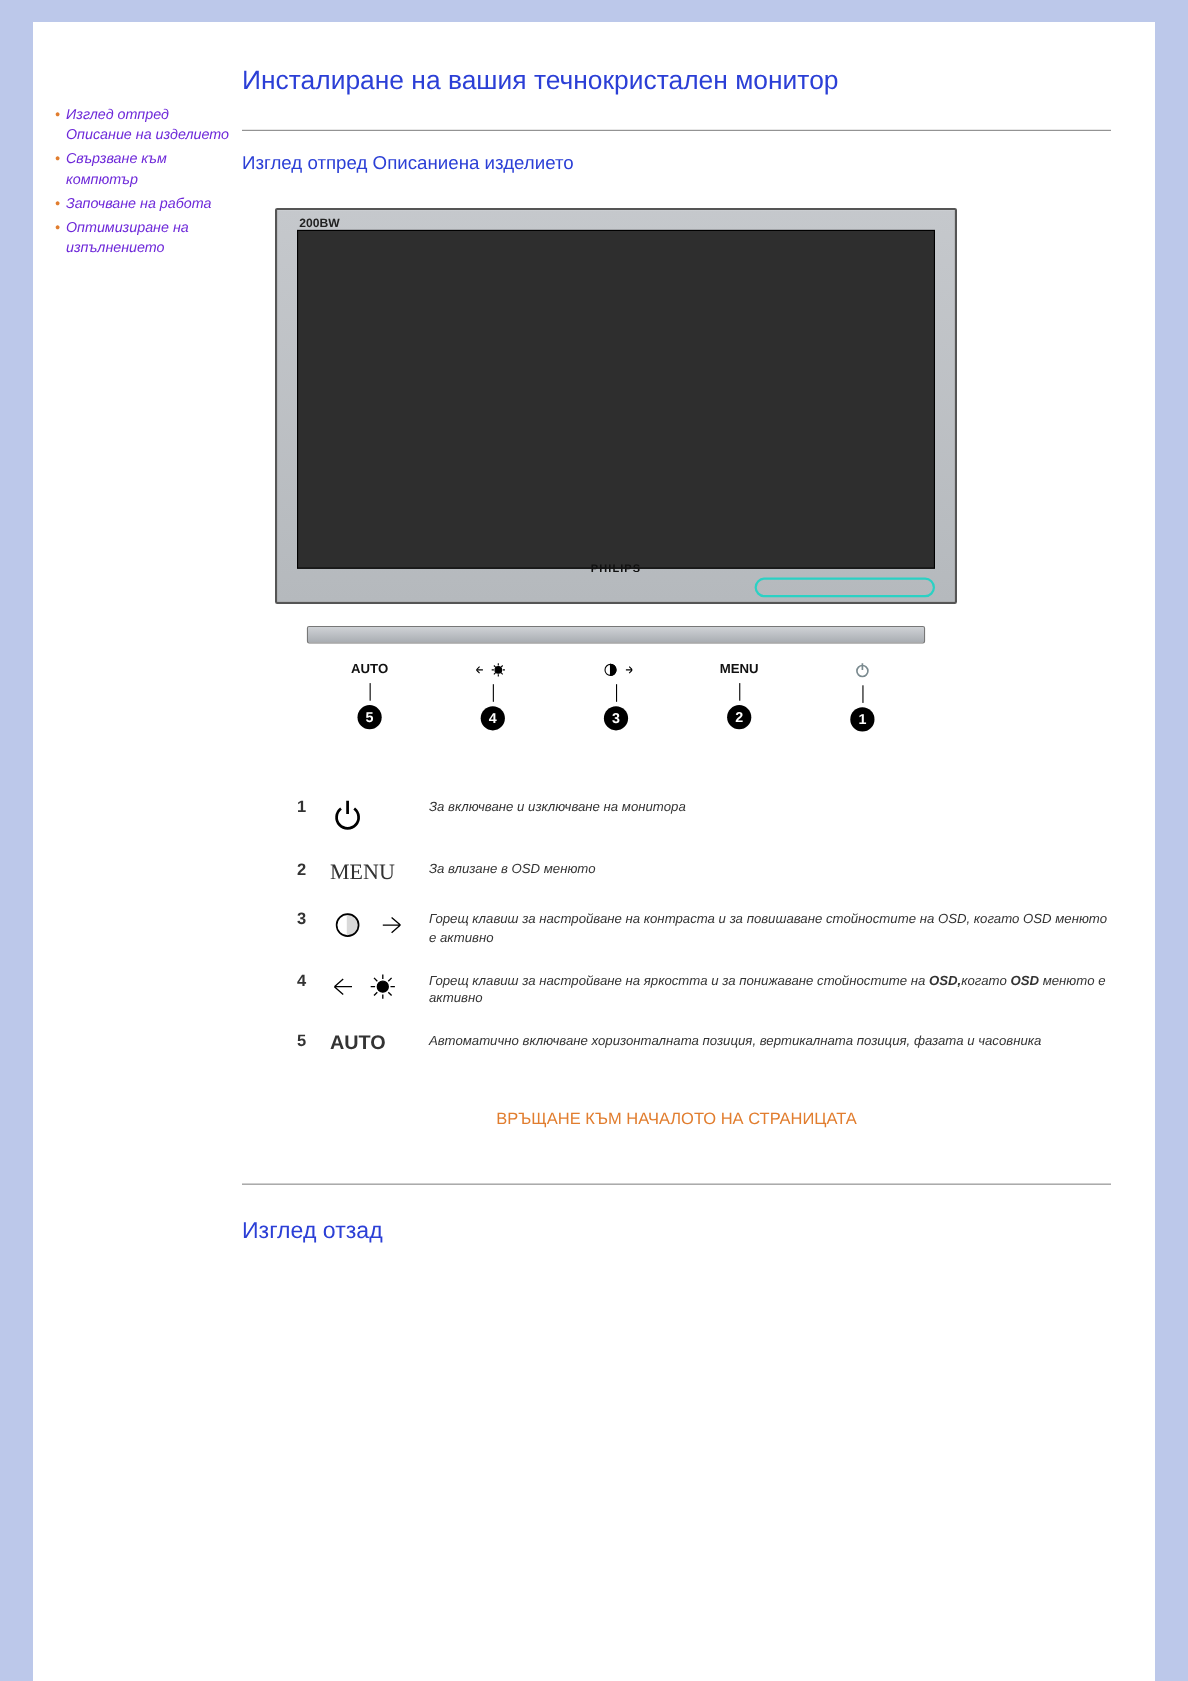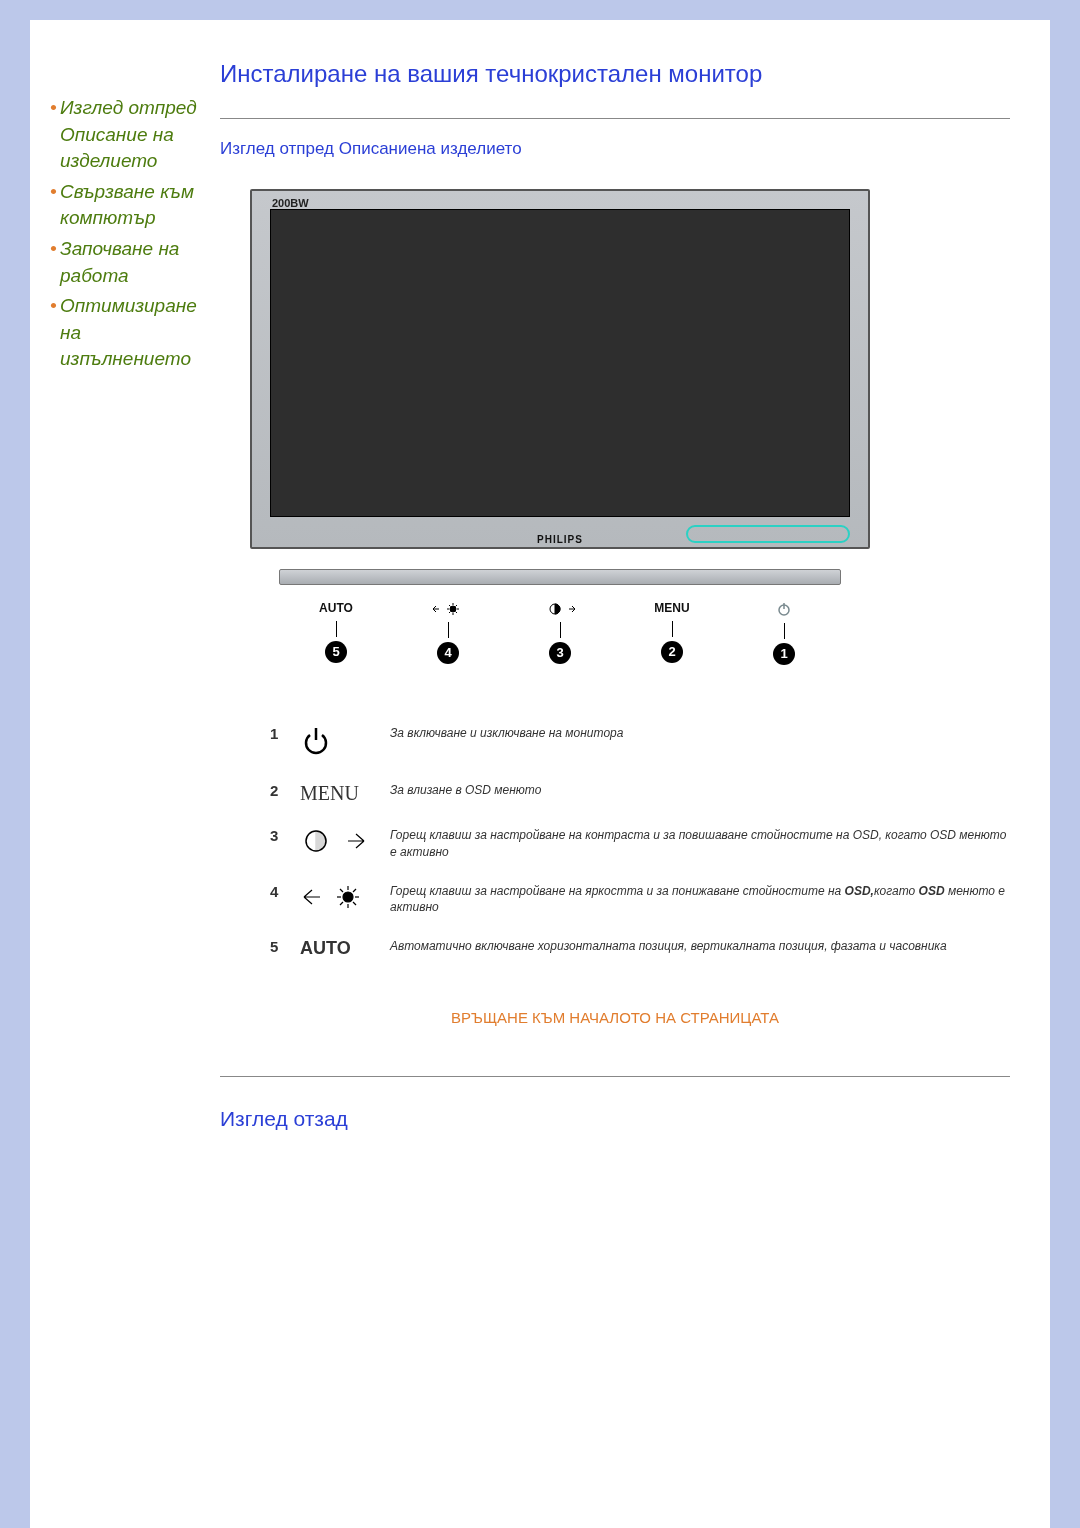--- a/index.html
+++ b/index.html
@@ -21,22 +21,22 @@
     background: #fff;
     padding: 40px 40px 200px 20px;
     min-height: 1448px;
     display: flex;
     align-items: flex-start;
   }
   .sidebar {
     width: 160px;
     padding-top: 35px;
     font-style: italic;
-    color: #4d7c0f;
-    font-size: 19px;
+    color: #6d28d9;
+    font-size: 13px;
     line-height: 1.4;
   }
   .sidebar ul {
     list-style: none;
     margin: 0;
     padding: 0;
   }
   .sidebar li {
     position: relative;
     padding-left: 10px;
@@ -94,21 +94,21 @@
   }
   .screen {
     width: 100%;
     height: 100%;
     background: #2e2e2e;
     border: 1px solid #000;
     box-sizing: border-box;
   }
   .bezel-bottom {
     position: absolute;
-    bottom: 2px;
+    bottom: 24px;
     left: 0; right: 0;
     text-align: center;
     font-size: 10px;
     font-weight: bold;
     color: #111;
     letter-spacing: 1px;
   }
   .chin-highlight {
     position: absolute;
     right: 18px;

